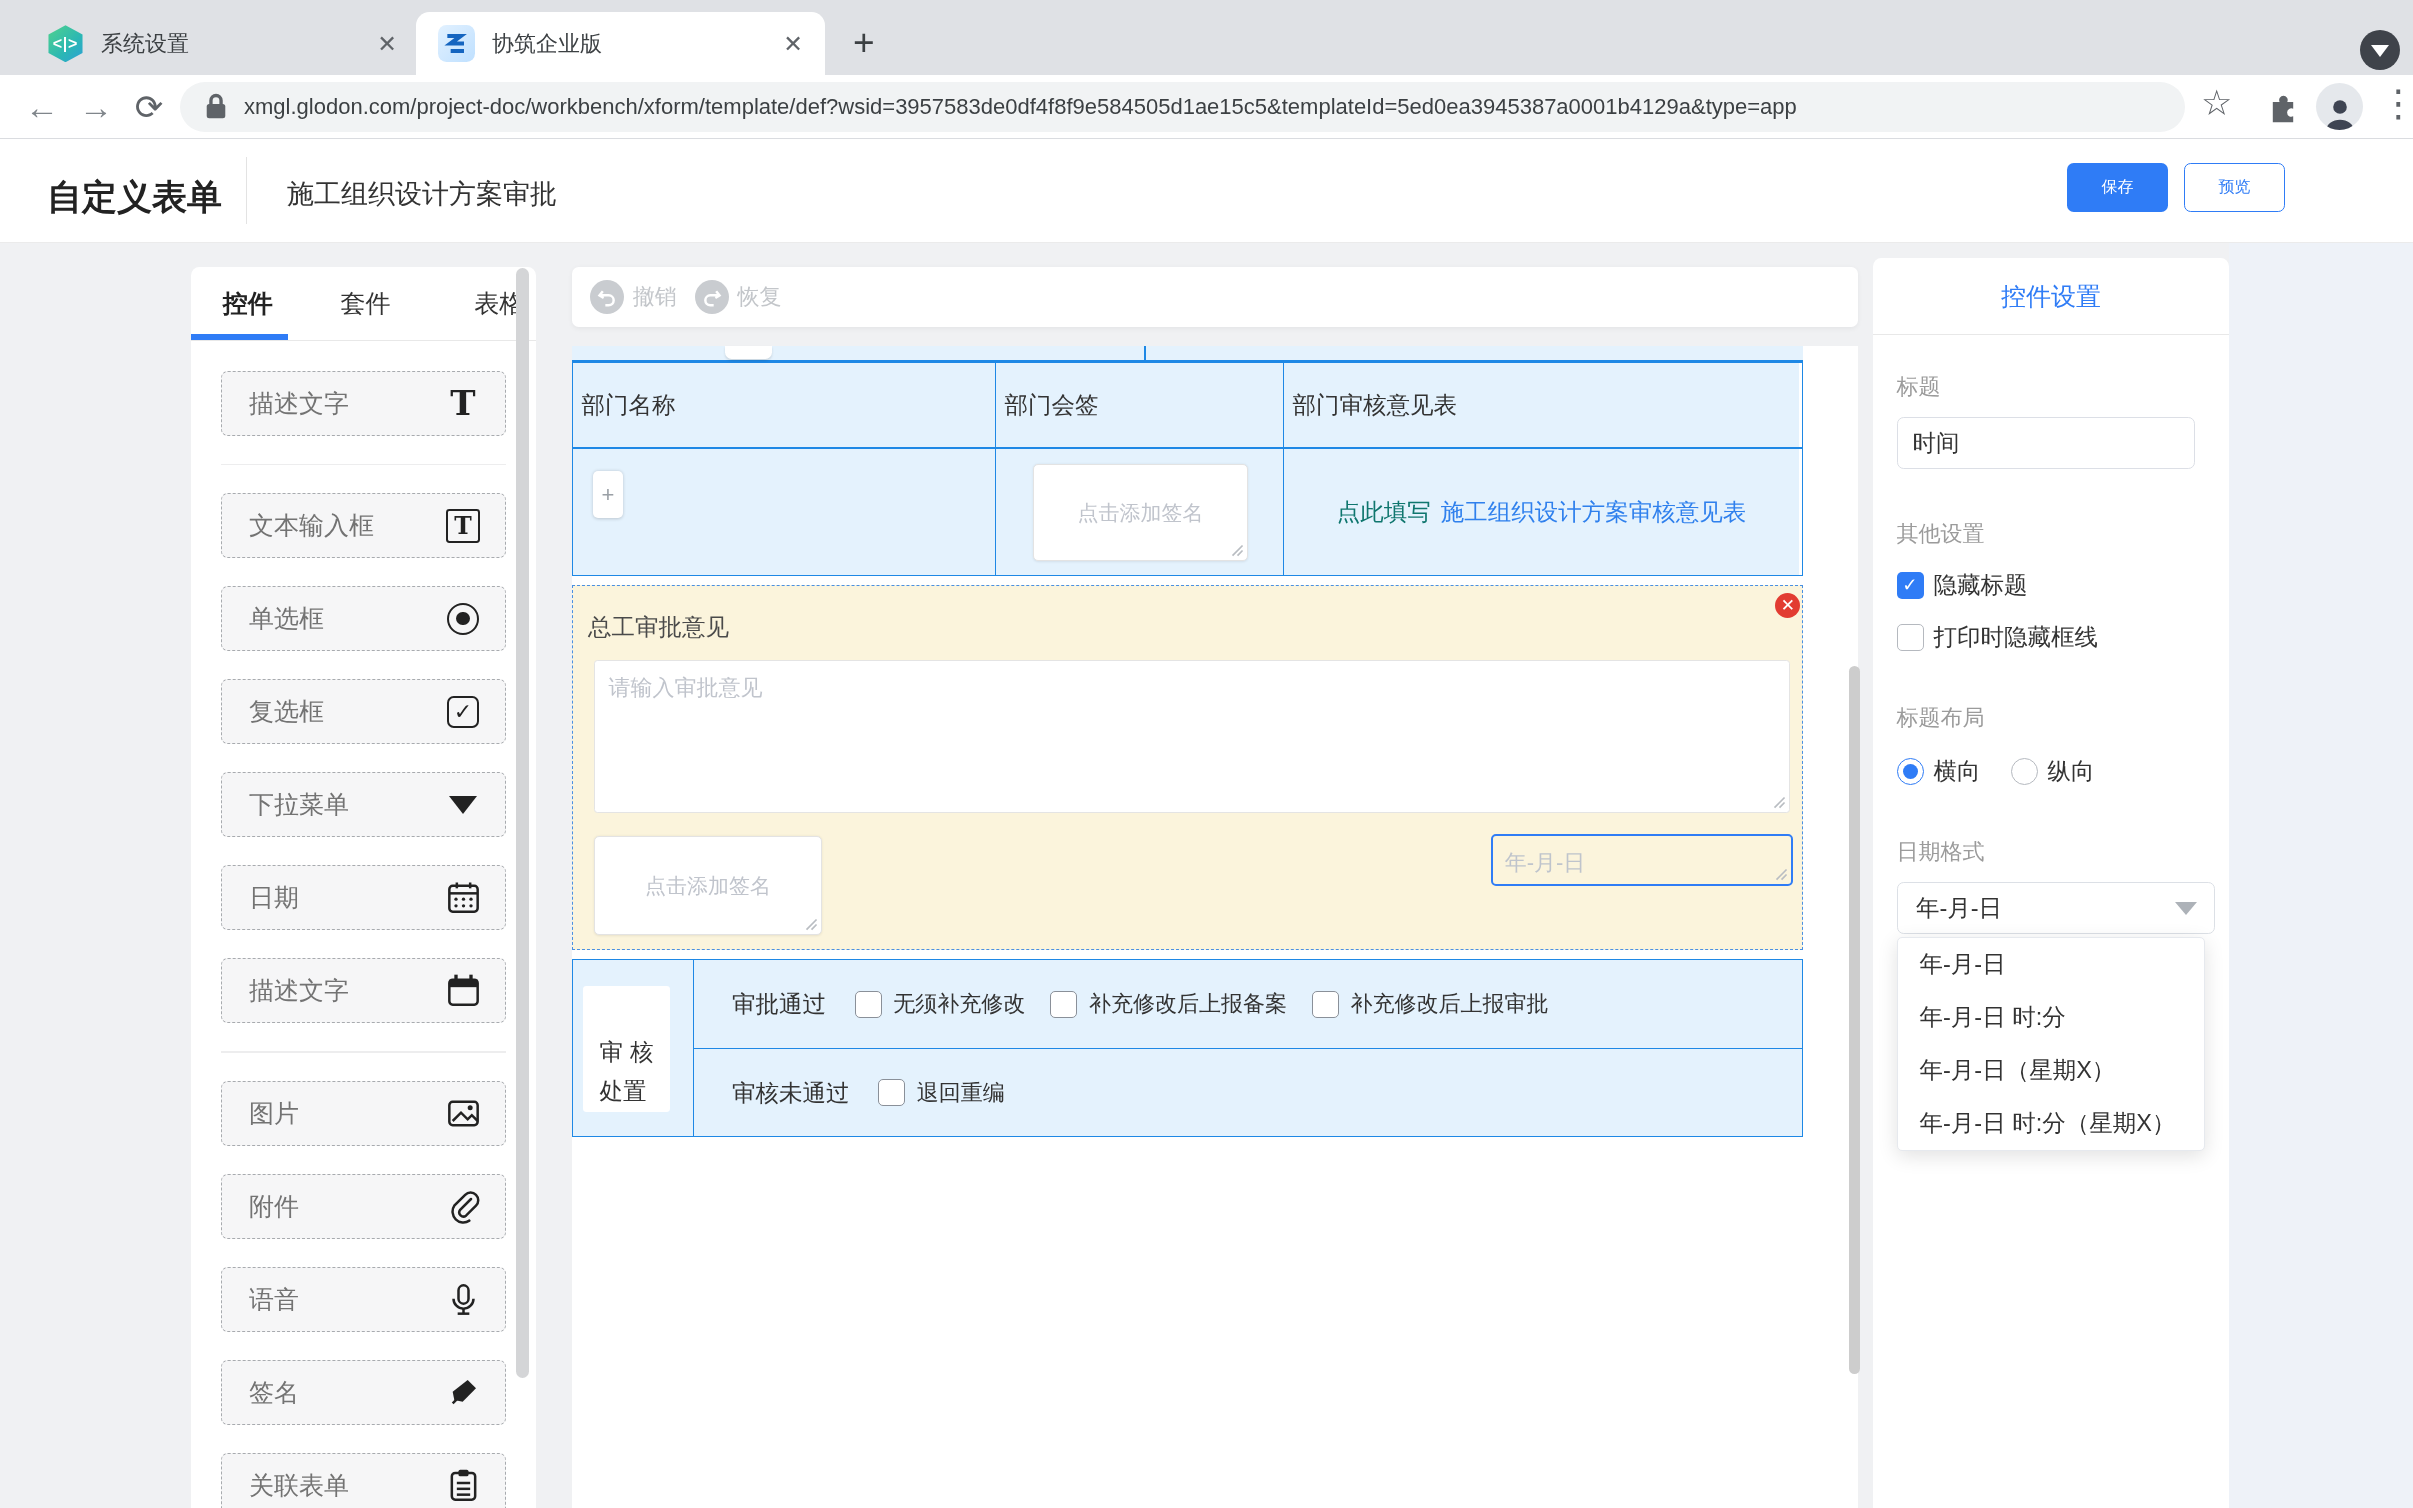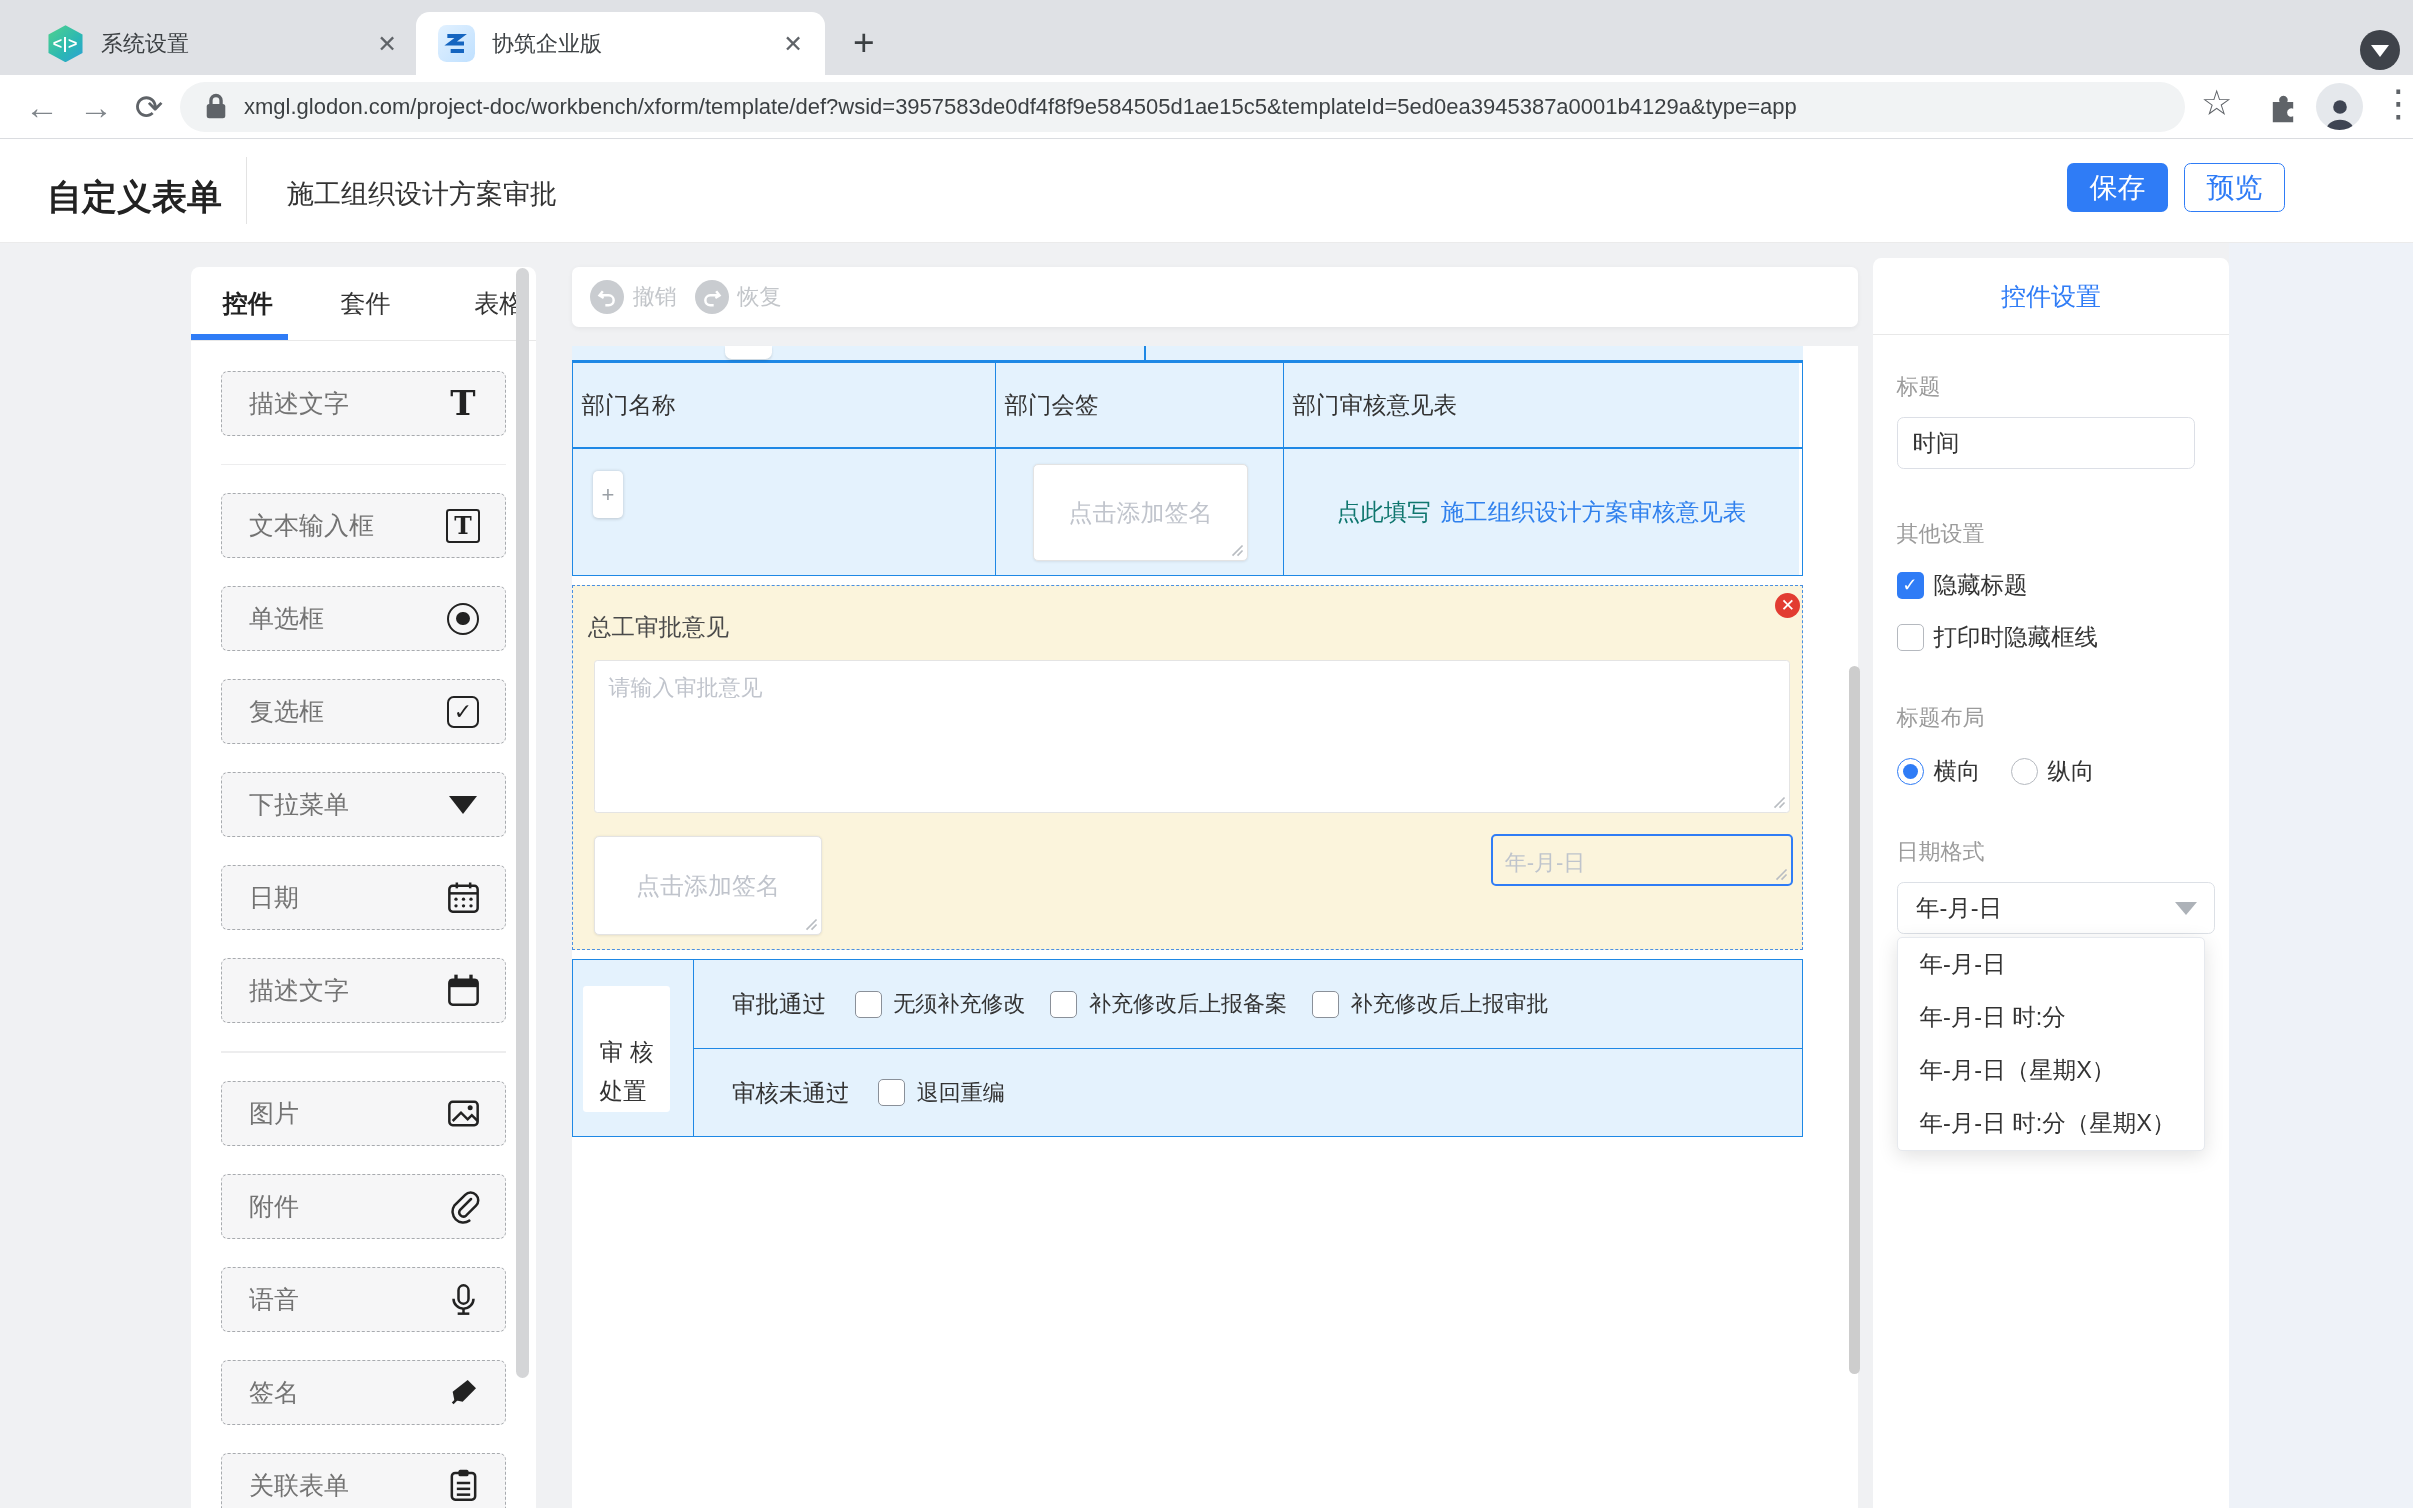--- a/index.html
+++ b/index.html
@@ -34,21 +34,21 @@
   .url-text { font-size:22px; color:#3C4043; margin-left:17px; white-space:nowrap; overflow:hidden; }
   .right-ico { position:absolute; top:11.7px; font-size:30px; color:#5F6368; }
   .avatar { position:absolute; left:2316px; top:8.4px; width:47px; height:47px; border-radius:50%; background:#E5E8EC;
       display:flex; align-items:flex-end; justify-content:center; overflow:hidden; }
 
   
   .appheader { position:absolute; left:0; top:139px; width:2413px; height:104px; background:#fff; border-bottom:0.8px solid #EBEBEB; }
   .app-title { position:absolute; left:47px; top:35px; font-size:35px; font-weight:bold; color:#222; }
   .header-vdiv { position:absolute; left:246px; top:18.4px; width:0.8px; height:67px; background:#E3E3E3; }
   .form-title { position:absolute; left:287px; top:37px; font-size:27px; color:#333; }
-  .btn { position:absolute; top:163px; height:49px; width:101px; border-radius:6.7px; font-size:28px;
+  .btn { position:absolute; top:163px; height:49px; width:101px; border-radius:6.7px; font-size:16px;
       display:flex; align-items:center; justify-content:center; cursor:pointer; }
   .btn-save { left:2067px; background:#2F7CF6; color:#fff; }
   .btn-preview { left:2184px; background:#fff; color:#2F7CF6; border:1.7px solid #2F7CF6; }
 
   
   .workspace { position:absolute; left:0; top:243px; width:2413px; height:1265px; background:#F0F1F3; }
   .right-margin { position:absolute; left:2229px; top:0; width:184px; height:1265px; background:#EEF2F8; }
 
   
   .sidebar { position:absolute; left:191px; top:23.5px; width:345px; height:1242px; background:#fff; border-radius:8.4px 8.4px 0 0; overflow:hidden; }
@@ -91,21 +91,21 @@
   .dt-row2 { height:127px; border-bottom:1.7px solid #1E88E5; }
   .dt-cell { background:#E4F2FD; position:relative; }
   .dt-c1 { width:423px; border-right:1.7px solid #1E88E5; }
   .dt-c2 { width:288px; border-right:1.7px solid #1E88E5; }
   .dt-c3 { width:515px; }
   .dt-head { display:flex; align-items:center; padding-left:8.4px; font-size:23.5px; font-weight:500; color:#333; }
   .add-btn { position:absolute; left:20px; top:22px; width:30px; height:47px; background:#fff; border-radius:5px;
       box-shadow:0 0.8px 3.4px rgba(0,0,0,0.18); display:flex; align-items:center; justify-content:center; font-size:22px; color:#9AA0A6; }
   .sig-box { background:#fff; border:0.8px solid #E3E3E3; border-radius:5px; box-shadow:0 0.8px 2.5px rgba(0,0,0,0.08);
       display:flex; align-items:center; justify-content:center; position:relative; }
-  .sig-box .ph { font-size:24px; color:#C0C4CC; }
+  .sig-box .ph { font-size:21px; color:#C0C4CC; }
   .sig-small { position:absolute; left:37px; top:15px; width:215px; height:97px; }
   .fill-line { position:absolute; left:0; top:0; width:100%; height:100%; display:flex; align-items:center; justify-content:center; font-size:23.5px; }
   .fill-text { color:#0f766e; font-weight:400; }
   .fill-link { color:#2F80ED; margin-left:10px; }
   .rz { position:absolute; right:3.4px; bottom:3.4px; }
 
   .gap { height:9.2px; background:#fff; }
 
   .approve-sec { position:relative; width:1231px; height:365px; background:#FBF4DC; border:1.7px dashed #4A90E2; padding:0 14.2px; }
   .sec-label { position:absolute; left:15px; top:25px; font-size:23.5px; font-weight:500; color:#4A4A4A; }

